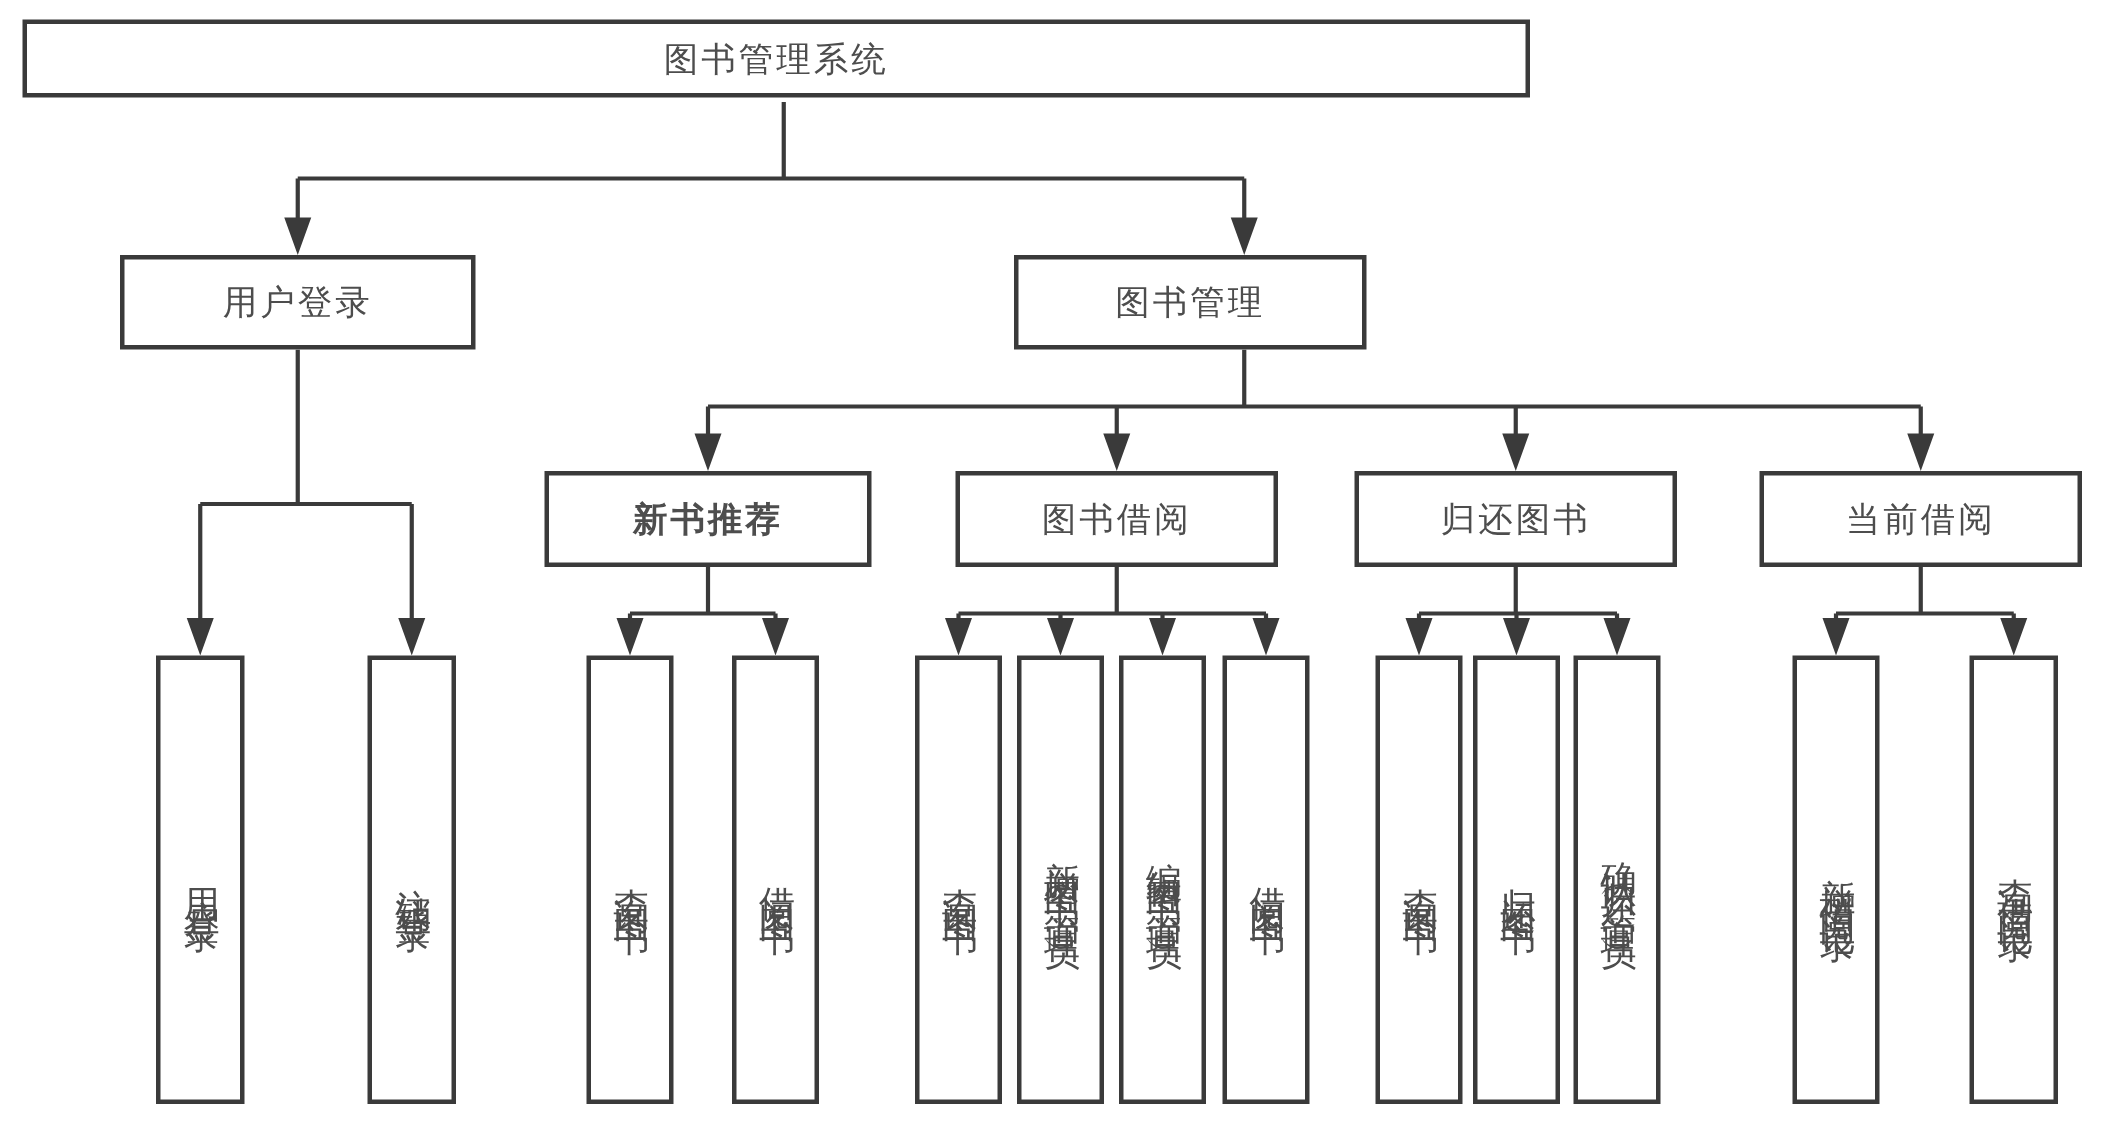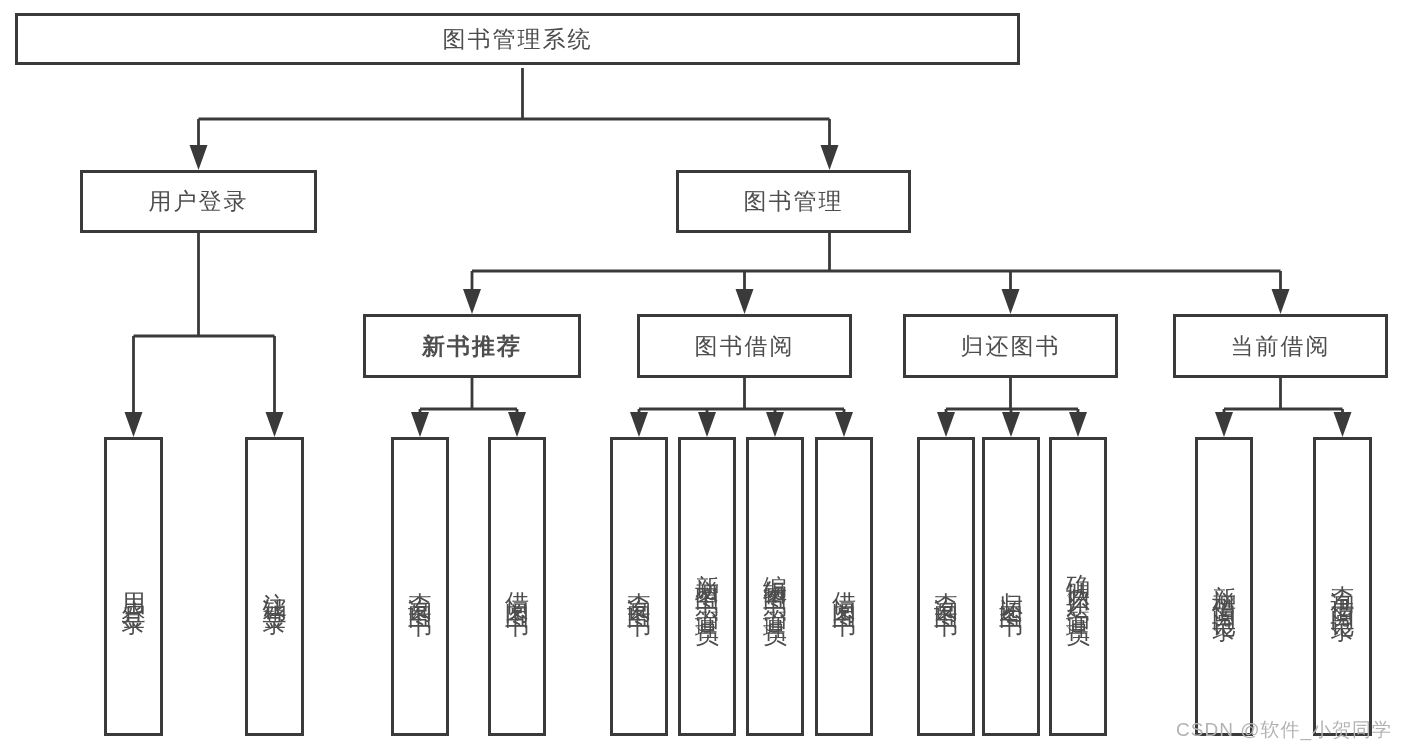--- a/index.html
+++ b/index.html
@@ -139,15 +139,14 @@
   <div class="leaf" style="left:746px; width:58px;">编辑图书（管理员）</div>
   <div class="leaf" style="left:815px; width:58px;">借阅图书</div>
 
   <div class="leaf" style="left:917px; width:58px;">查询图书</div>
   <div class="leaf" style="left:982px; width:58px;">归还图书</div>
   <div class="leaf" style="left:1049px; width:58px;">确认归还（管理员）</div>
 
   <div class="leaf" style="left:1195px; width:58px;">新增借阅记录</div>
   <div class="leaf" style="left:1313px; width:59px;">查询借阅记录</div>
 
-  <div id="watermark">CSDN @软件_小贺同学</div>
 
 </div>
 
 </body></html>

